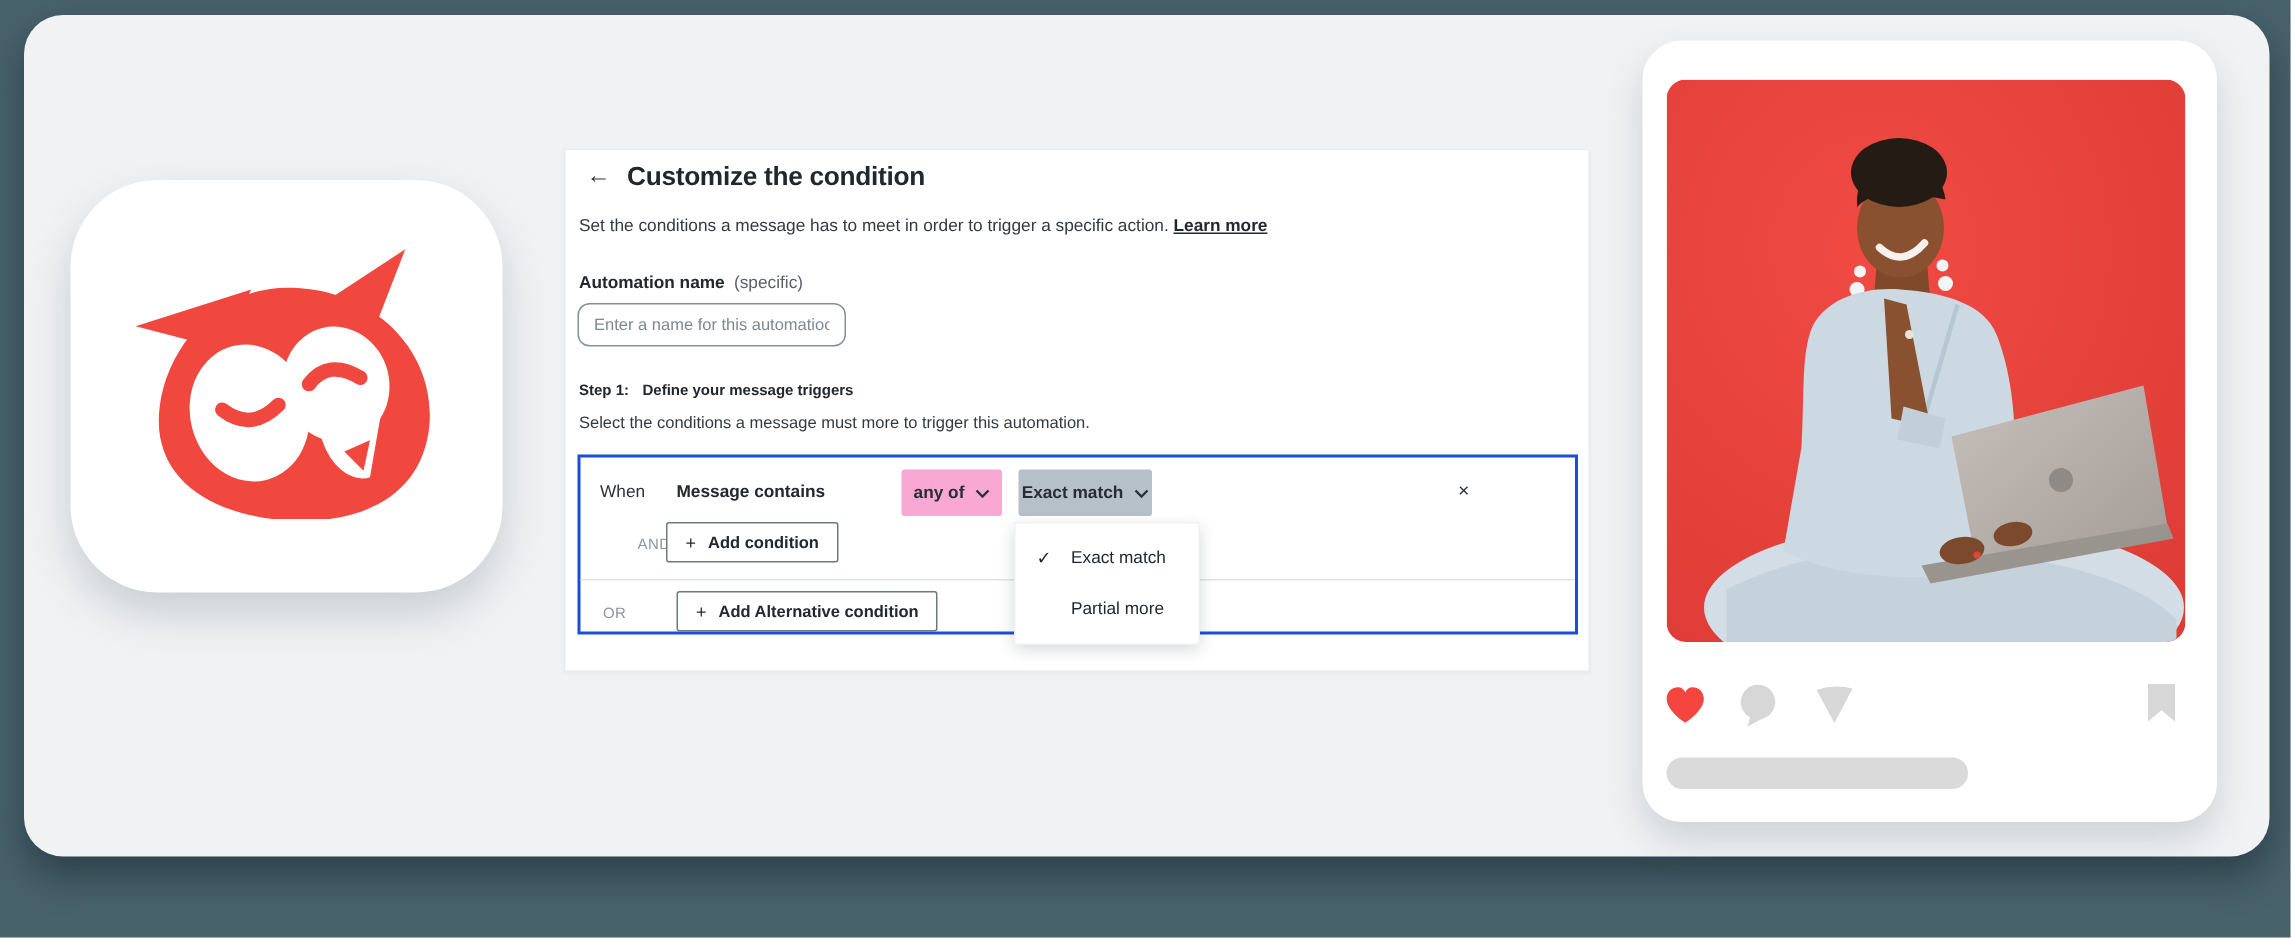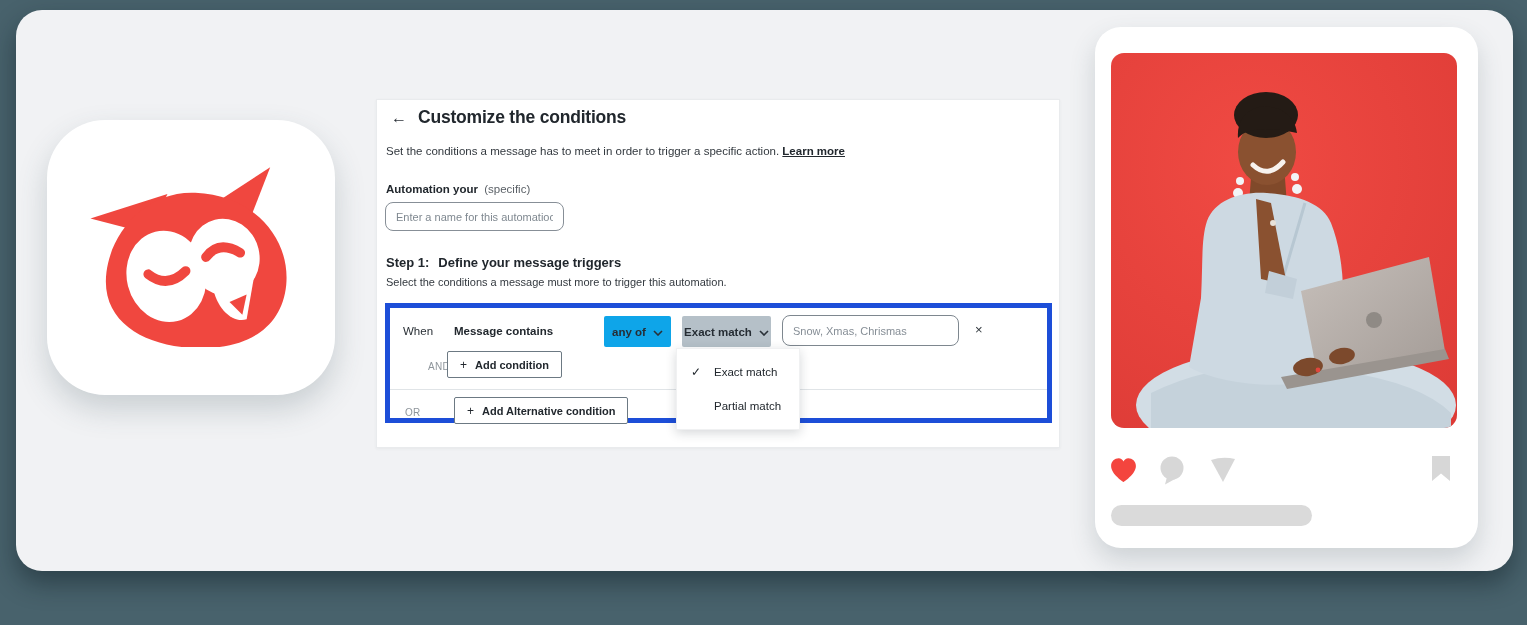--- a/index.html
+++ b/index.html
@@ -23,31 +23,31 @@
   .fp-title { margin-left:11px; font-size:17.5px; font-weight:700; color:#21272d; letter-spacing:-.2px; }
   .fp-desc { position:absolute; left:9px; top:45px; font-size:11.5px; color:#33393f;text-align:right; }
   .fp-desc a { color:#22282e; font-weight:600; text-decoration:underline; cursor:pointer; }
   .fp-label { position:absolute; left:9px; top:83px; font-size:11.5px; color:#22282e; }
   .fp-label .lbl { font-weight:700; }
   .fp-label .req { color:#5b6167; margin-left:3px; }
   .name-input { position:absolute; left:8px; top:102px; width:179px; height:29px;
                 border:1px solid #878f97; border-radius:8px; padding:0 10px; font-size:11px;
                 color:#22282e; font-family:"Liberation Sans",sans-serif; background:#fff; }
   .name-input::placeholder { color:#7f8890; }
-  .step-head { position:absolute; left:9px; top:155px; font-size:13px; font-weight:700; color:#21272d; }
+  .step-head { position:absolute; left:9px; top:155px; font-size:10px; font-weight:700; color:#21272d; }
   .step-head .pre { margin-right:9px; }
   .step-desc { position:absolute; left:9px; top:176px; font-size:11px; color:#33393f; }
 
   .cond-box { position:absolute; left:8px; top:203px; width:667px; height:120px;
-              border:5px solid #1d4ed8; background:#fff; }
+              border:2px solid #1d4ed8; background:#fff; }
   .when-label { position:absolute; left:13px; top:17px; font-size:11.5px; color:#2a3036; }
   .field-label { position:absolute; left:64px; top:17px; font-size:11.5px; font-weight:700; color:#22282e; }
   .chip { position:absolute; top:8px; height:31px; border-radius:2px; display:flex; align-items:center;
           justify-content:center; gap:7px; font-size:11.5px; font-weight:700; color:#262d34; cursor:pointer; }
-  .chip-quant { left:214px; width:67px; background:#0ea5e9; }
+  .chip-quant { left:214px; width:67px; background:#f9a8d4; }
   .chip-match { left:292px; width:89px; background:#b5c0c8; }
   .kw-input { position:absolute; left:392px; top:7px; width:177px; height:31px; border:1px solid #7e878f;
               border-radius:8px; background:#fff; padding:0 10px; font-size:11px; color:#868e96;
               font-family:"Liberation Sans",sans-serif; }
   .remove-x { position:absolute; left:585px; top:15px; font-size:13px; color:#2f363c; cursor:pointer; line-height:1; }
   .bool-label { position:absolute; font-size:10px; color:#8e959b; letter-spacing:.3px; }
   .and-label { left:14px; top:53px;margin-left:24px; }
   .or-label  { left:15px; top:99px; }
   .add-btn { position:absolute; height:27px; background:#fff; border:1px solid #6c7983; border-radius:2px;
              display:flex; align-items:center; padding:0 12px; gap:8px; font-size:11px; font-weight:700;
@@ -96,30 +96,30 @@
         <path d="M114,86 Q126,70 146,82"></path>
       </g>
       <polygon points="136,128 152,121 148,140" fill="#f0473f"></polygon>
     </svg>
   </span>
 </div>
 
 <div class="form-panel">
   <div class="fp-header">
     <span class="back-arrow">←</span>
-    <span class="fp-title">Customize the conditions</span>
+    <span class="fp-title">Customize the condition</span>
   </div>
 
   <div class="fp-desc">
     <span>Set the conditions a message has to meet in order to trigger a specific action.</span>
     <a>Learn more</a>
   </div>
 
   <div class="fp-label">
-    <span class="lbl">Automation your</span>
+    <span class="lbl">Automation name</span>
     <span class="req">(specific)</span>
   </div>
   <input class="name-input" type="text" placeholder="Enter a name for this automatioon" style="">
 
   <div class="step-head">
     <span class="pre">Step 1:</span><span>Define your message triggers</span>
   </div>
   <div class="step-desc">Select the conditions a message must more to trigger this automation.</div>
 
   <div class="cond-box">
@@ -137,21 +137,20 @@
 
     <div class="chip chip-match">
       <span>Exact match</span>
       <span>
         <svg width="10" height="6" viewBox="0 0 10 6">
             <polyline points="1,1 5,5 9,1" fill="none" stroke="#2a3138" stroke-width="1.6"></polyline>
           </svg>
       </span>
     </div>
 
-    <input class="kw-input" type="text" value="Snow, Xmas, Chrismas" style="">
 
     <span class="remove-x">×</span>
 
     <span class="bool-label and-label">AND</span>
     <div class="add-btn btn-add">
       <span class="plus">+</span>
       <span>Add condition</span>
     </div>
 
     <div class="row-divider"></div>
@@ -163,21 +162,21 @@
     </div>
   </div>
 
   <div class="dropdown">
     <div class="dd-item">
       <span class="dd-check">✓</span>
       <span>Exact match</span>
     </div>
     <div class="dd-item">
       <span class="dd-check"></span>
-      <span>Partial match</span>
+      <span>Partial more</span>
     </div>
   </div>
 </div>
 
 <div class="post-card">
   <div class="photo">
     <svg width="346" height="375" viewBox="0 0 346 375">
       <defs>
         <radialGradient id="redbg" cx="40%" cy="30%" r="90%">
           <stop offset="0%" stop-color="#f04a43"></stop>

